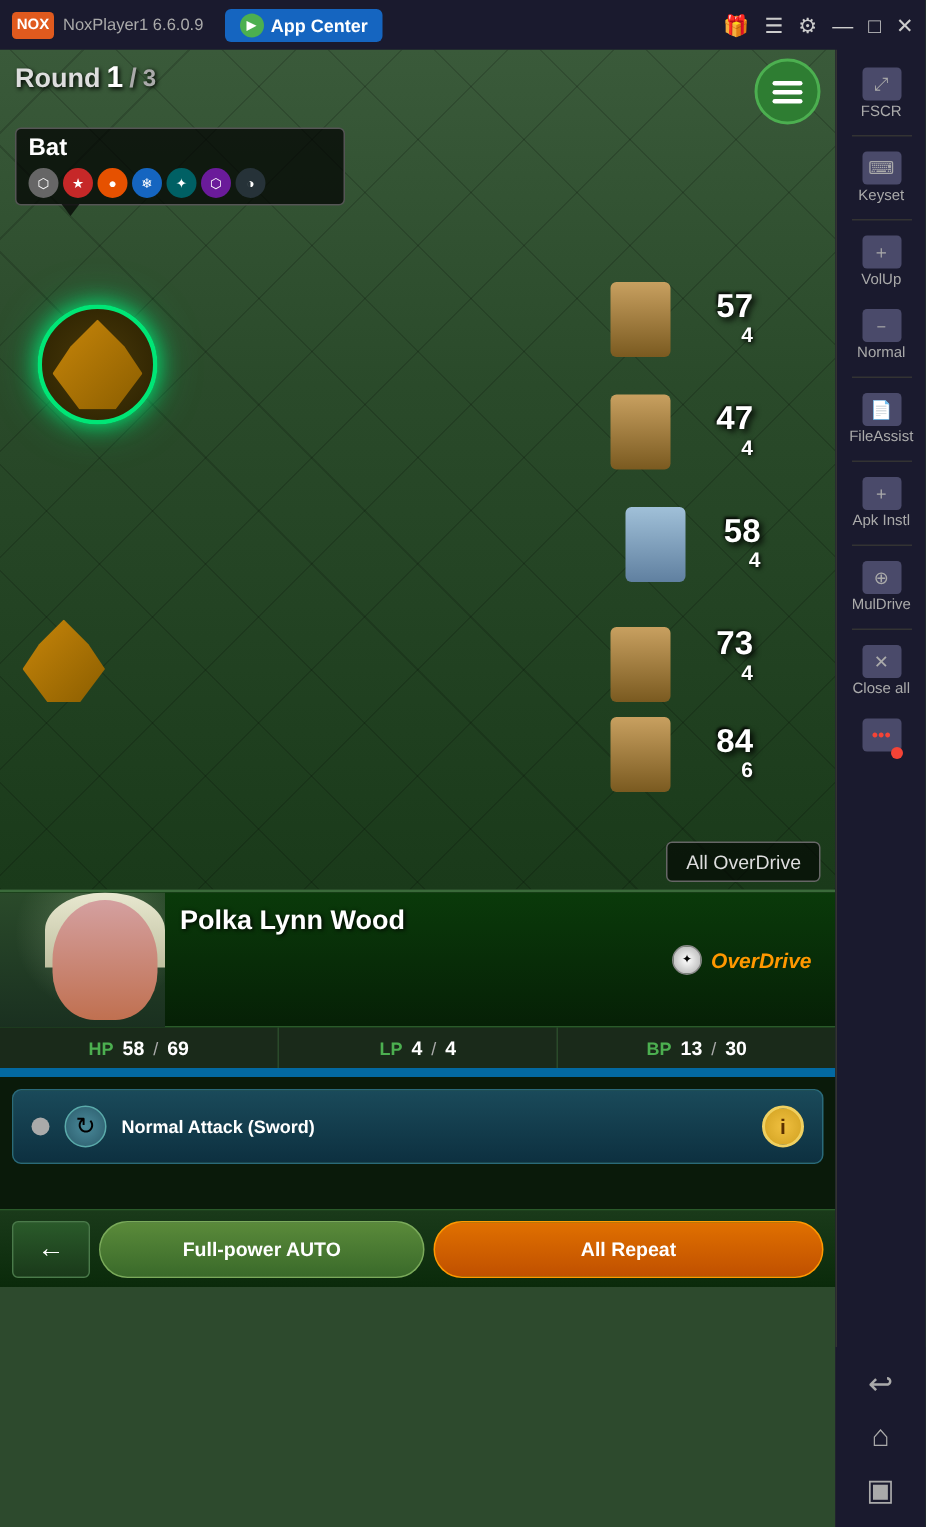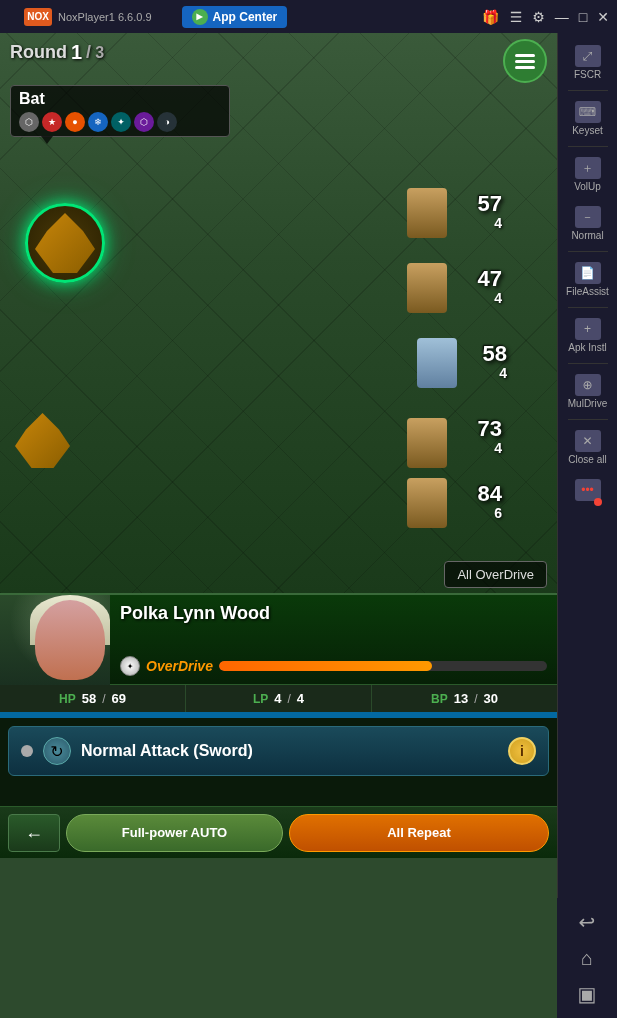--- a/index.html
+++ b/index.html
@@ -19,21 +19,21 @@
       background: #1a1a2e;
       display: flex;
       align-items: center;
       position: absolute;
       top: 0; left: 0;
       z-index: 100;
     }
     #nox-logo-area {
       display: flex;
       align-items: center;
-      padding: 0 24px;
+      padding: 0 8px;
       gap: 6px;
     }
     .nox-logo-box {
       width: 28px; height: 18px;
       background: #e05a1e;
       border-radius: 3px;
       display: flex; align-items: center; justify-content: center;
       font-size: 10px; color: white; font-weight: bold;
     }
     .nox-version {
@@ -334,21 +334,21 @@
       width: 80px;
       height: 50px;
       background: linear-gradient(180deg, #e8e8d0, #c0c0a0);
       border-radius: 50% 50% 0 0;
     }
 
     #char-info-text {
       flex: 1;
       padding: 8px 10px;
       display: flex;
-      flex-direction: column;
+      flex-direction: row;
       justify-content: space-between;
     }
 
     #char-name {
       color: white;
       font-size: 18px;
       font-weight: bold;
       text-shadow: 1px 1px 3px #000;
     }
 
@@ -442,21 +442,21 @@
       width: 28px; height: 28px;
       background: radial-gradient(circle, #4a8a9a, #2a5a6a);
       border-radius: 50%;
       border: 1px solid #5aaaaa;
       display: flex; align-items: center; justify-content: center;
       margin-right: 10px;
       flex-shrink: 0;
     }
     .action-name {
       color: white;
-      font-size: 16px;
+      font-size: 12px;
       font-weight: bold;
       flex: 1;
     }
     .action-info-btn {
       width: 28px; height: 28px;
       background: radial-gradient(circle, #f0c040, #d0a020);
       border-radius: 50%;
       border: 2px solid #f0d060;
       display: flex; align-items: center; justify-content: center;
       color: #5a3000;

